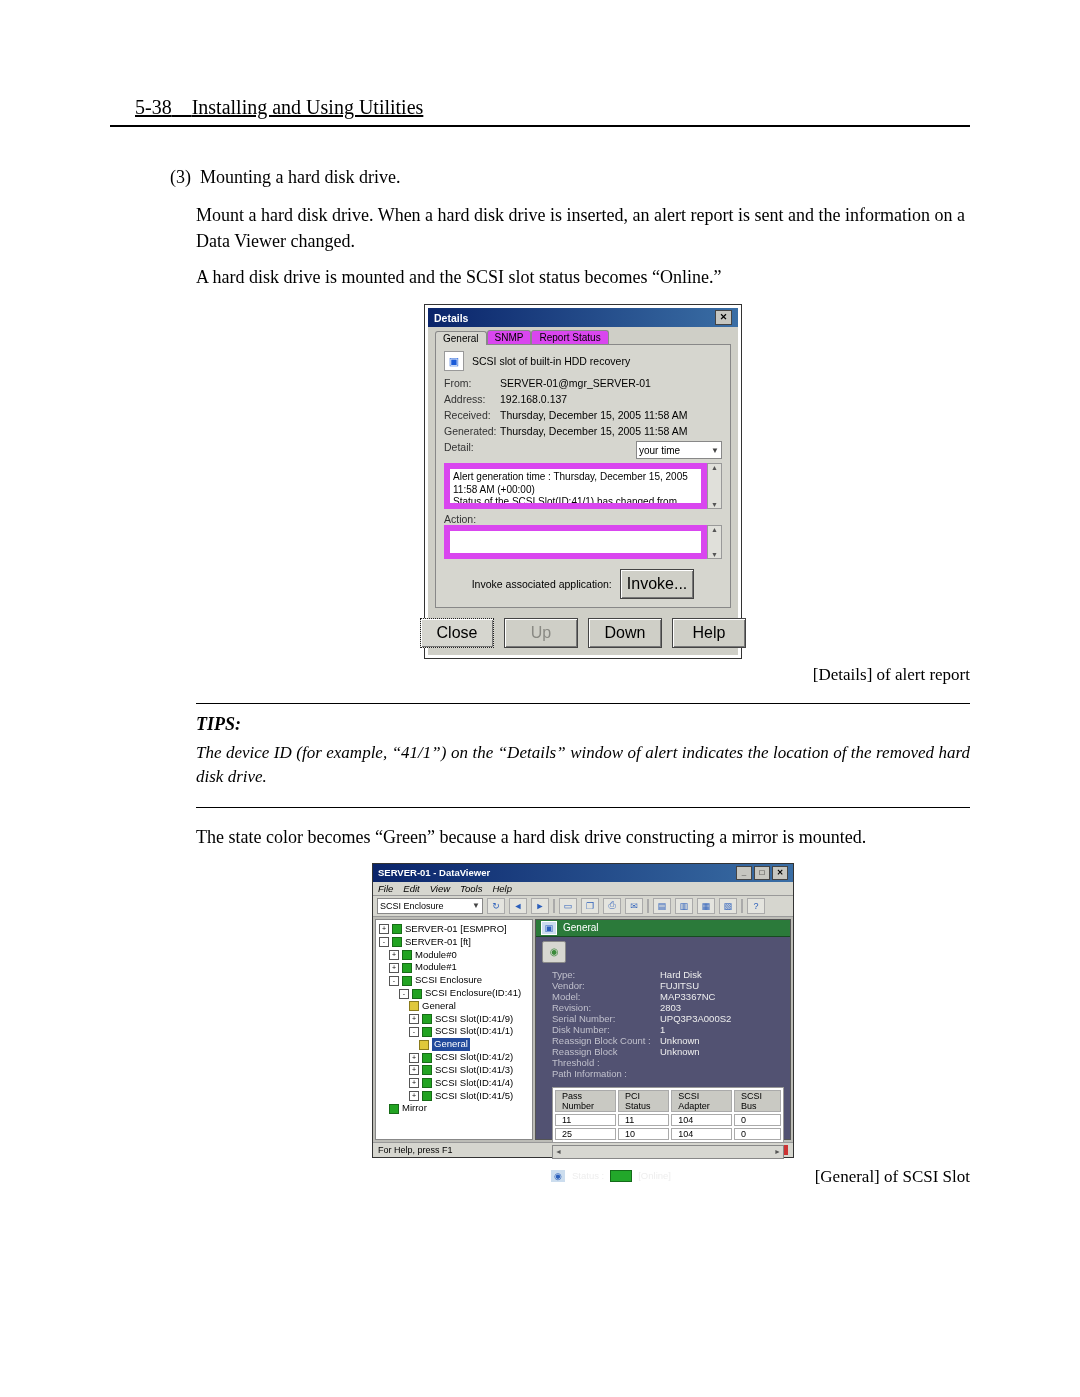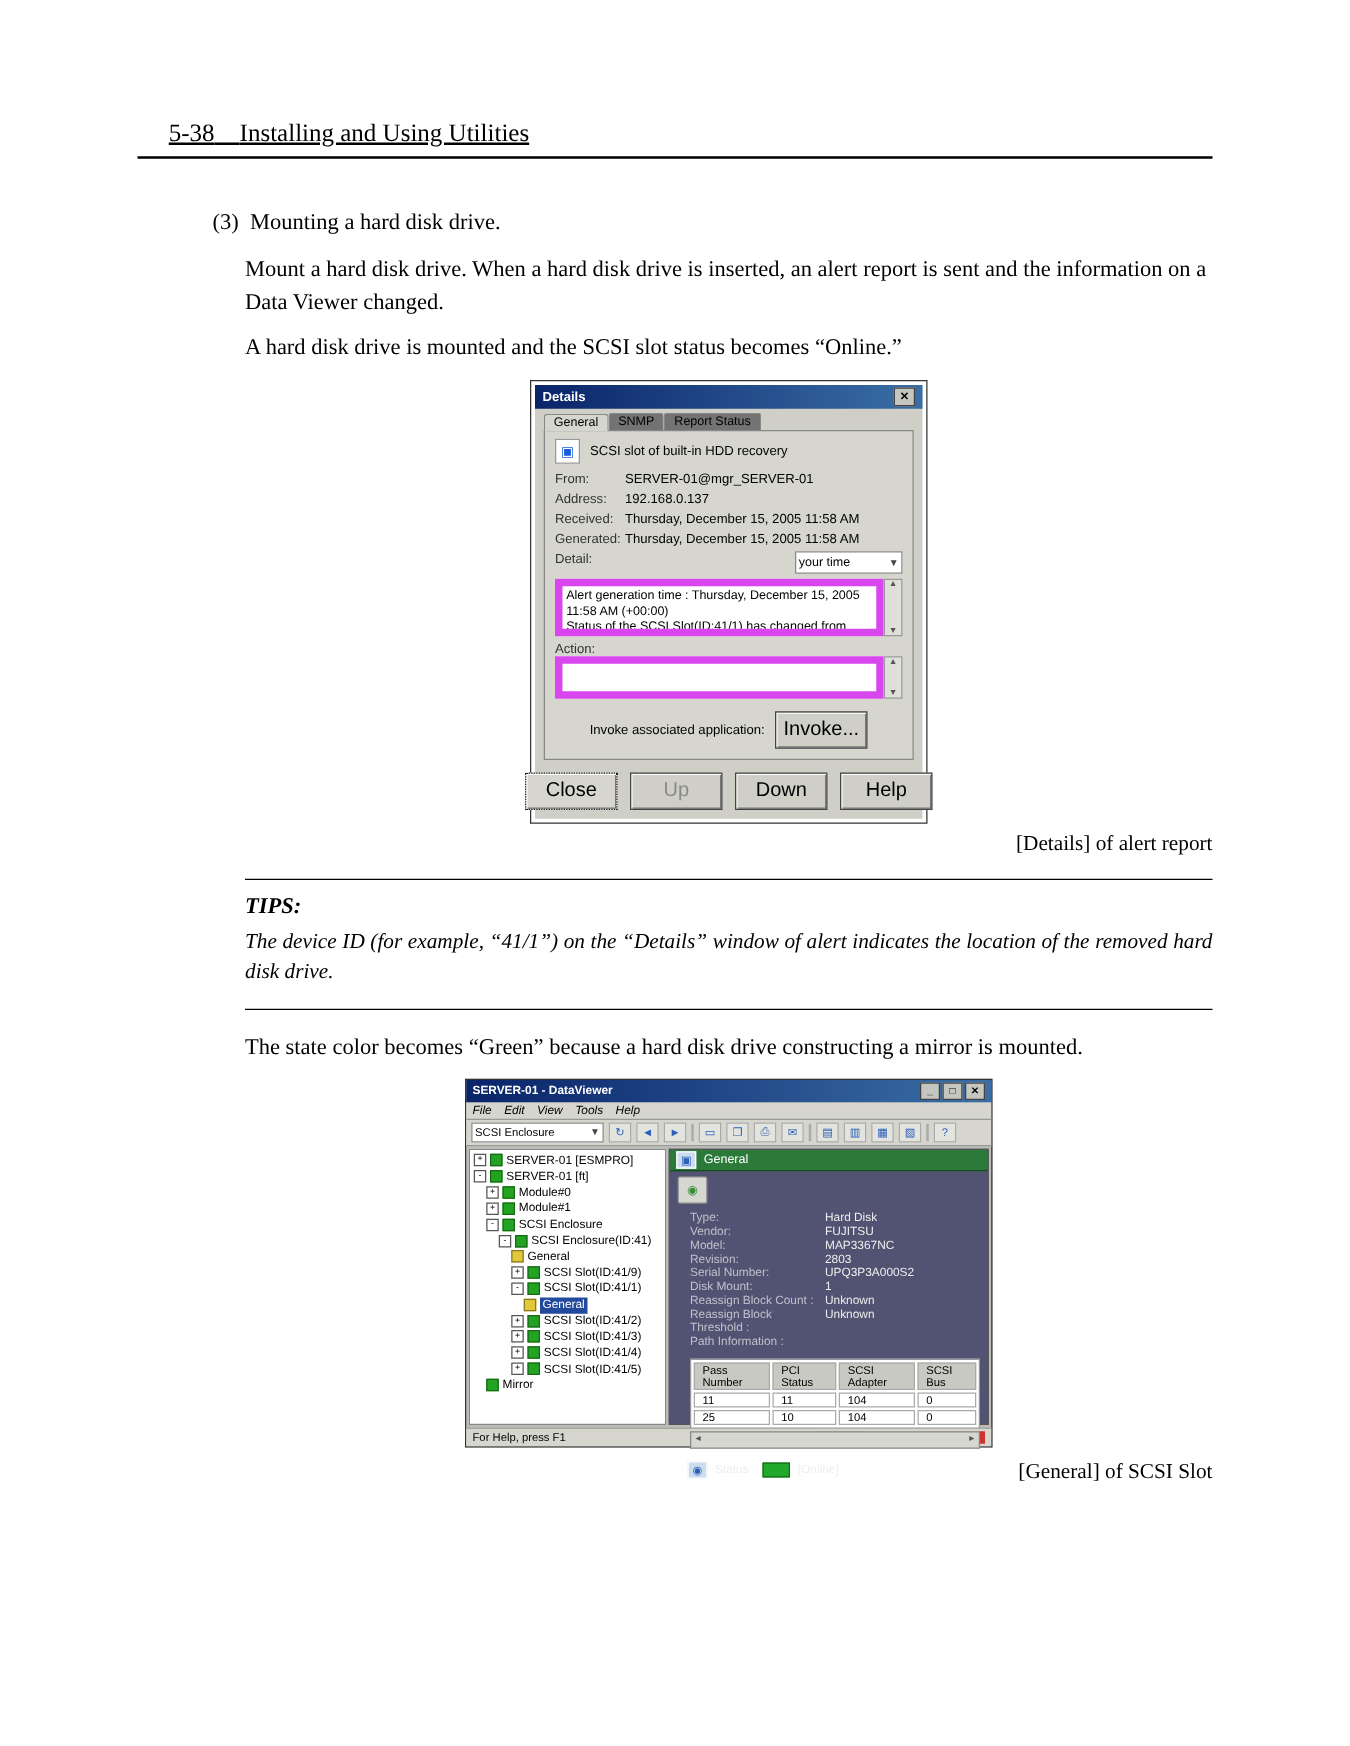--- a/index.html
+++ b/index.html
@@ -79,21 +79,21 @@
     display:flex; align-items:center; justify-content:center;
     font-size:9px; color:#000; line-height:1;
   }
   .dlg-body {
     padding: 3px 7px 7px 7px;
   }
   .tab-row { display:flex; }
   .tab {
     border:1px solid #888;
     border-bottom:none;
-    background:#737373;
+    background:#d946ef;
     padding:1px 7px;
     font-size:10px;
     margin-right:0px;
     border-top-left-radius:3px;
     border-top-right-radius:3px;
   }
   .tab.active { background:#d6d6cf; position:relative; top:1px; }
   .tab-panel {
     border:1px solid #888;
     background:#d6d6cf;
@@ -395,21 +395,21 @@
                         </div>
               <div class="prow">
                           <span class="plbl">Revision:</span>
                           <span class="pval">2803</span>
                         </div>
               <div class="prow">
                           <span class="plbl">Serial Number:</span>
                           <span class="pval">UPQ3P3A000S2</span>
                         </div>
               <div class="prow">
-                          <span class="plbl">Disk Mount:</span>
+                          <span class="plbl">Disk Number:</span>
                           <span class="pval">1</span>
                         </div>
               <div class="prow">
                           <span class="plbl">Reassign Block Count :</span>
                           <span class="pval">Unknown</span>
                         </div>
               <div class="prow">
                           <span class="plbl">Reassign Block Threshold :</span>
                           <span class="pval">Unknown</span>
                         </div>

